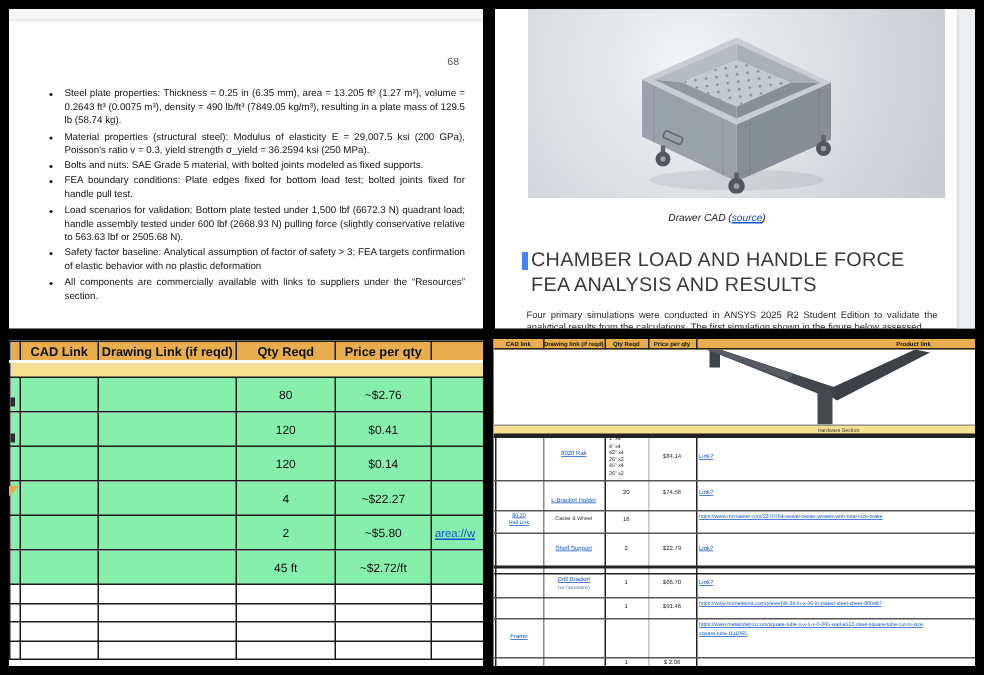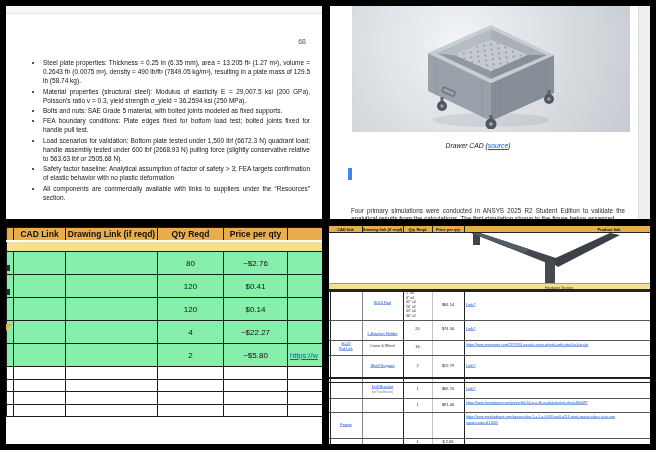--- a/index.html
+++ b/index.html
@@ -131,20 +131,21 @@
           <rect x="141.5" y="81" width="3" height="5" fill="#5d646b"></rect>
           <circle cx="143" cy="90" r="5"></circle>
             <circle cx="143" cy="90" r="1.8" fill="#9aa1a8"></circle>
         </g>
       </svg>
     </div>
     <div class="tr-caption">
       <span>Drawer CAD (</span><a href="#">source</a><span>)</span>
     </div>
     <div class="tr-hbar"></div>
+    <h1 class="tr-heading">CHAMBER LOAD AND HANDLE FORCE FEA ANALYSIS AND RESULTS</h1>
     <p class="tr-para">Four primary simulations were conducted in ANSYS 2025 R2 Student Edition to validate the analytical results from the calculations. The first simulation shown in the figure below assessed</p>
     <div class="tr-edge"></div>
   </section>
 
   <section class="quad q-bl">
     <table class="bl-table">
       <colgroup>
         <col style="width:7px">
           <col style="width:52px">
           <col style="width:92px">
@@ -201,22 +202,30 @@
         <td>~$22.27</td>
             <td></td>
       </tr>
       <tr class="bl-row">
         <td></td>
             <td></td>
             <td></td>
         <td>2</td>
         <td>~$5.80</td>
         <td>
-              <a href="#" class="bl-link">https://w</a>
+              <a href="#" class="bl-link">area://w</a>
             </td>
+      </tr>
+      <tr class="bl-row">
+        <td></td>
+            <td></td>
+            <td></td>
+        <td>45 ft</td>
+        <td>~$2.72/ft</td>
+            <td></td>
       </tr>
       <tr class="bl-row-sm">
             <td></td>
             <td></td>
             <td></td>
             <td></td>
             <td></td>
             <td></td>
           </tr>
       <tr class="bl-row-sm">

